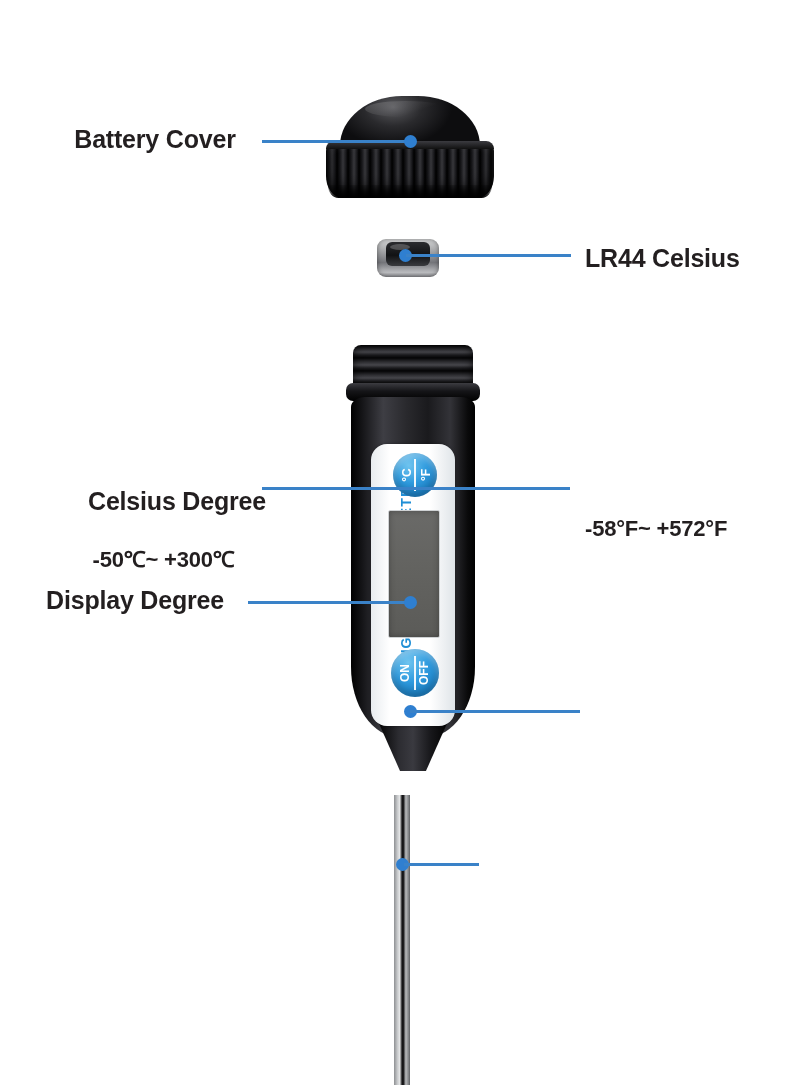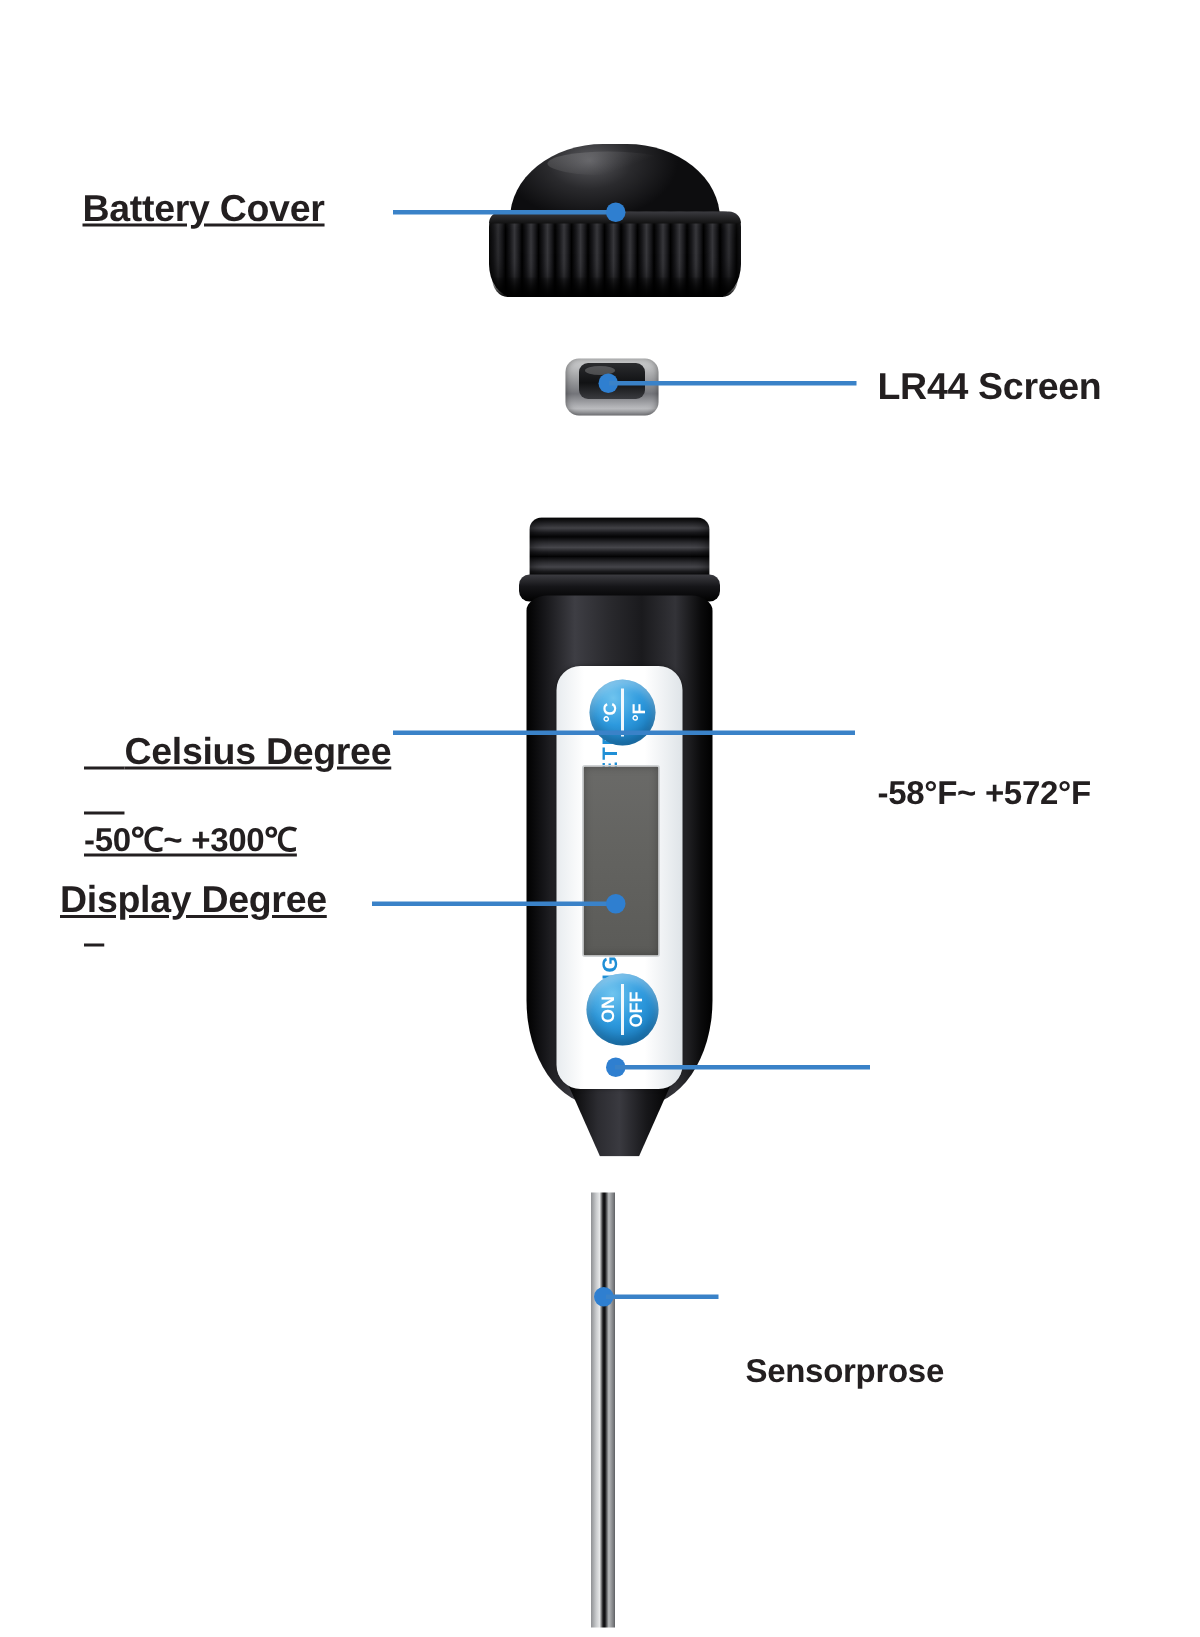--- a/index.html
+++ b/index.html
@@ -27,21 +27,21 @@
     font-size: 25px;
     line-height: 1.22;
     white-space: pre;
     letter-spacing: -0.2px;
   }
   .label .sub {
     display: block;
     font-size: 22px;
     font-weight: bold;
   }
-  .label.right-align { text-align: left; text-decoration: underline; }
+  .label.right-align { text-align: center; }
   .label.left-align  { text-align: left; }
 
   
   .leader {
     position: absolute;
     height: 3px;
     background: #3a82c8;
   }
   .dot {
     position: absolute;
@@ -321,21 +321,21 @@
   <div class="dot" style="left:404px; top:135px;"></div>
 
   <div id="lr44-battery">
     <div class="cell-body"></div>
     <div class="cell-top"></div>
     <div class="cell-shine"></div>
   </div>
 
   <div class="dot" style="left:399px; top:249px;"></div>
   <div class="leader" style="left:406px; top:254px; width:165px;"></div>
-  <div class="label left-align" style="left:585px; top:243px; width:215px;">LR44 Screen</div>
+  <div class="label left-align" style="left:585px; top:243px; width:215px;">LR44 Celsius</div>
 
   <div id="thermometer-body">
     <div class="threads"></div>
     <div class="collar"></div>
     <div class="barrel"></div>
     <div class="taper"></div>
 
     <div class="face-panel">
       <div class="brand-text">DIGITAL THERMOMETER</div>
 
@@ -373,16 +373,15 @@
   <div class="label right-align" style="left:40px; top:585px; width:190px;">Display Degree</div>
   <div class="leader" style="left:248px; top:601px; width:162px;"></div>
   <div class="dot" style="left:404px; top:596px;"></div>
 
   <div class="dot" style="left:404px; top:705px;"></div>
   <div class="leader" style="left:410px; top:710px; width:170px;"></div>
 
   <div class="dot" style="left:396px; top:858px;"></div>
   <div class="leader" style="left:404px; top:863px; width:75px;"></div>
   <div class="label left-align" style="left:497px; top:840px; width:290px;">
-    <span class="sub">Sensorprose</span>
   </div>
 
 </div>
 
 </body></html>

